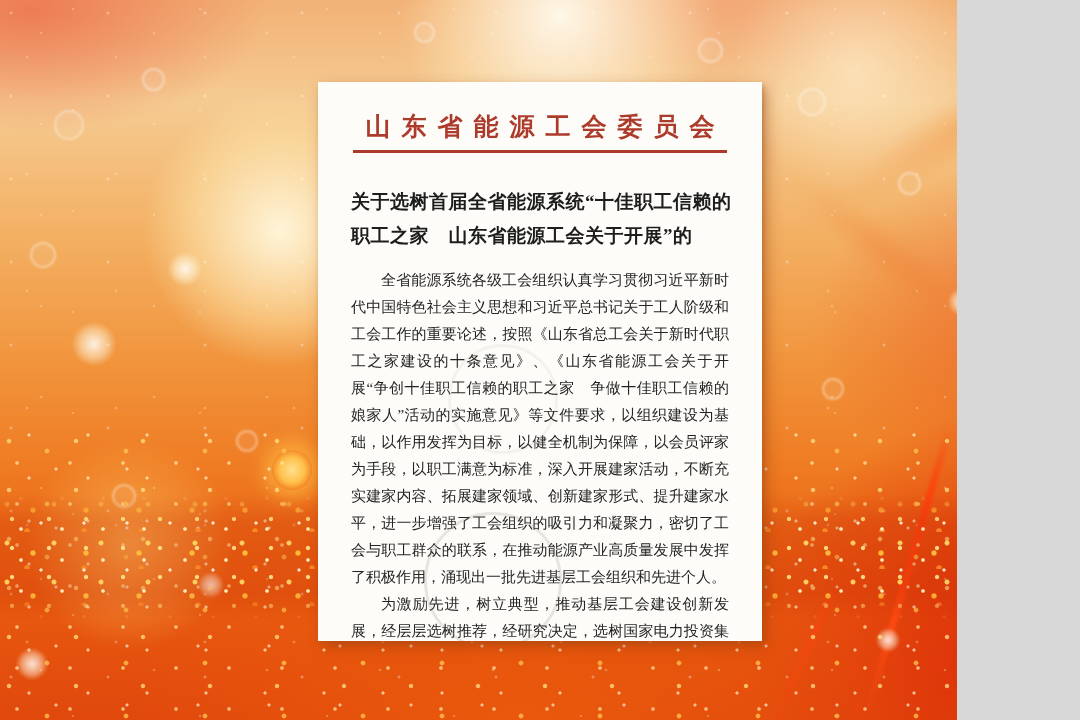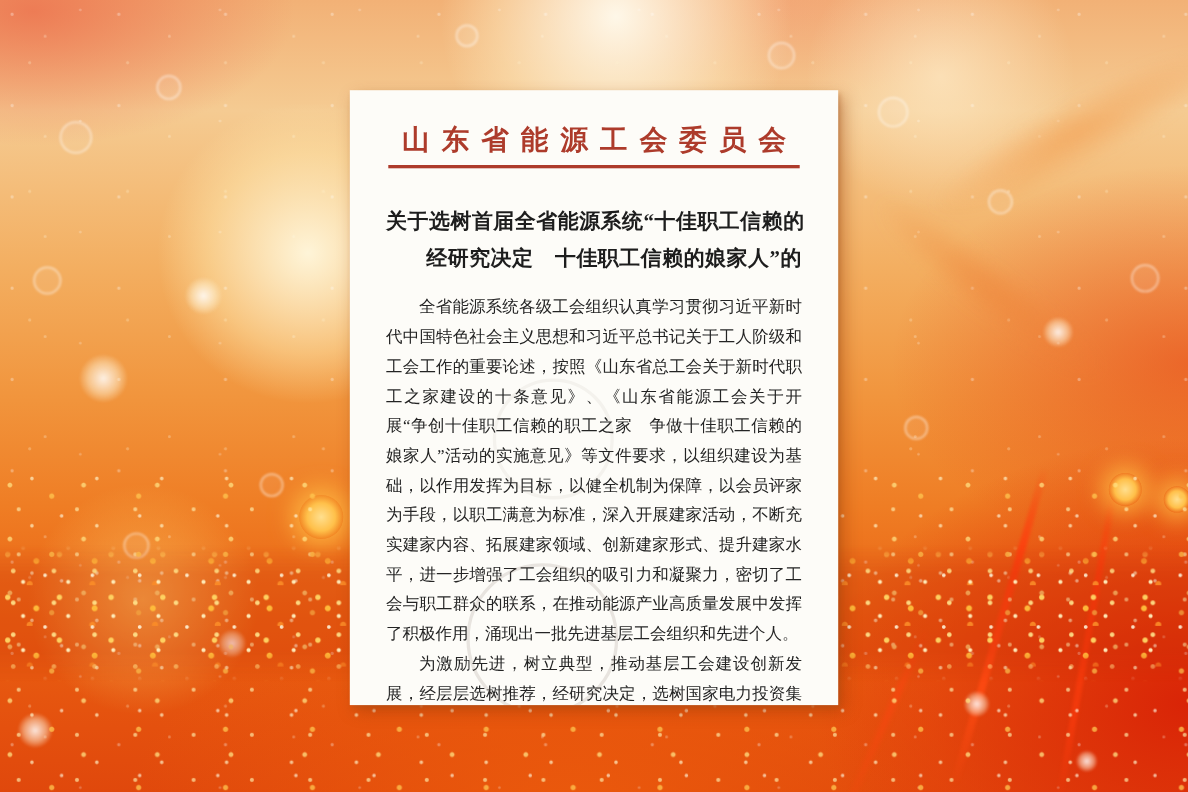--- a/index.html
+++ b/index.html
@@ -2,21 +2,21 @@
 <html><head>
 <meta charset="utf-8">
 <style>
   html, body { margin: 0; padding: 0; }
   body {
     font-family: "Liberation Serif", serif;
     background: #d8d8d8;
   }
   .stage {
     position: relative;
-    width: 1080px;
+    width: 957px;
     height: 720px;
     overflow: hidden;
   }
   
   .bg-base {
     position: absolute; inset: 0;
     background-image:
       radial-gradient(circle 190px at 280px 230px, rgba(255,248,222,0.95), rgba(255,236,180,0.45) 48%, rgba(255,236,180,0) 72%),
       radial-gradient(circle 210px at 560px 15px, rgba(255,251,238,0.95), rgba(255,240,200,0.40) 52%, rgba(255,240,200,0) 76%),
       radial-gradient(circle 170px at 855px 70px, rgba(255,238,205,0.65), rgba(255,238,205,0) 72%),
@@ -115,21 +115,21 @@
     margin-top: 4px;
     white-space: nowrap;
   }
   .red-rule {
     height: 3px;
     background: #ad3b2b;
     margin: 7px 2px 0 2px;
   }
   .doc-title {
     margin: 32px 0 14px 0;
-    text-align: right;
+    text-align: left;
     color: #1d1d1d;
     font-size: 19px;
     font-weight: 700;
     line-height: 34px;
     letter-spacing: 0.5px;
   }
   .doc-title .t-line { white-space: nowrap; }
   .doc-body {
     margin-top: 13px;
     color: #242424;
@@ -190,21 +190,21 @@
 
   <div class="glitter-sparse"></div>
   <div class="glitter-dense"></div>
 
   <div class="paper">
     <div class="org-title">山东省能源工会委员会</div>
     <div class="red-rule"></div>
 
     <div class="doc-title">
       <div class="t-line">关于选树首届全省能源系统“十佳职工信赖的</div>
-      <div class="t-line">经研究决定　十佳职工信赖的娘家人”的</div>
+      <div class="t-line">职工之家　山东省能源工会关于开展”的</div>
     </div>
 
     <div class="doc-body">
       <p>全省能源系统各级工会组织认真学习贯彻习近平新时代中国特色社会主义思想和习近平总书记关于工人阶级和工会工作的重要论述，按照《山东省总工会关于新时代职工之家建设的十条意见》、《山东省能源工会关于开展“争创十佳职工信赖的职工之家　争做十佳职工信赖的娘家人”活动的实施意见》等文件要求，以组织建设为基础，以作用发挥为目标，以健全机制为保障，以会员评家为手段，以职工满意为标准，深入开展建家活动，不断充实建家内容、拓展建家领域、创新建家形式、提升建家水平，进一步增强了工会组织的吸引力和凝聚力，密切了工会与职工群众的联系，在推动能源产业高质量发展中发挥了积极作用，涌现出一批先进基层工会组织和先进个人。</p>
       <p>为激励先进，树立典型，推动基层工会建设创新发展，经层层选树推荐，经研究决定，选树国家电力投资集团有限公司山东</p>
     </div>
 
     <div class="seal-watermark small"></div>
     <div class="seal-watermark"></div>
   </div>

